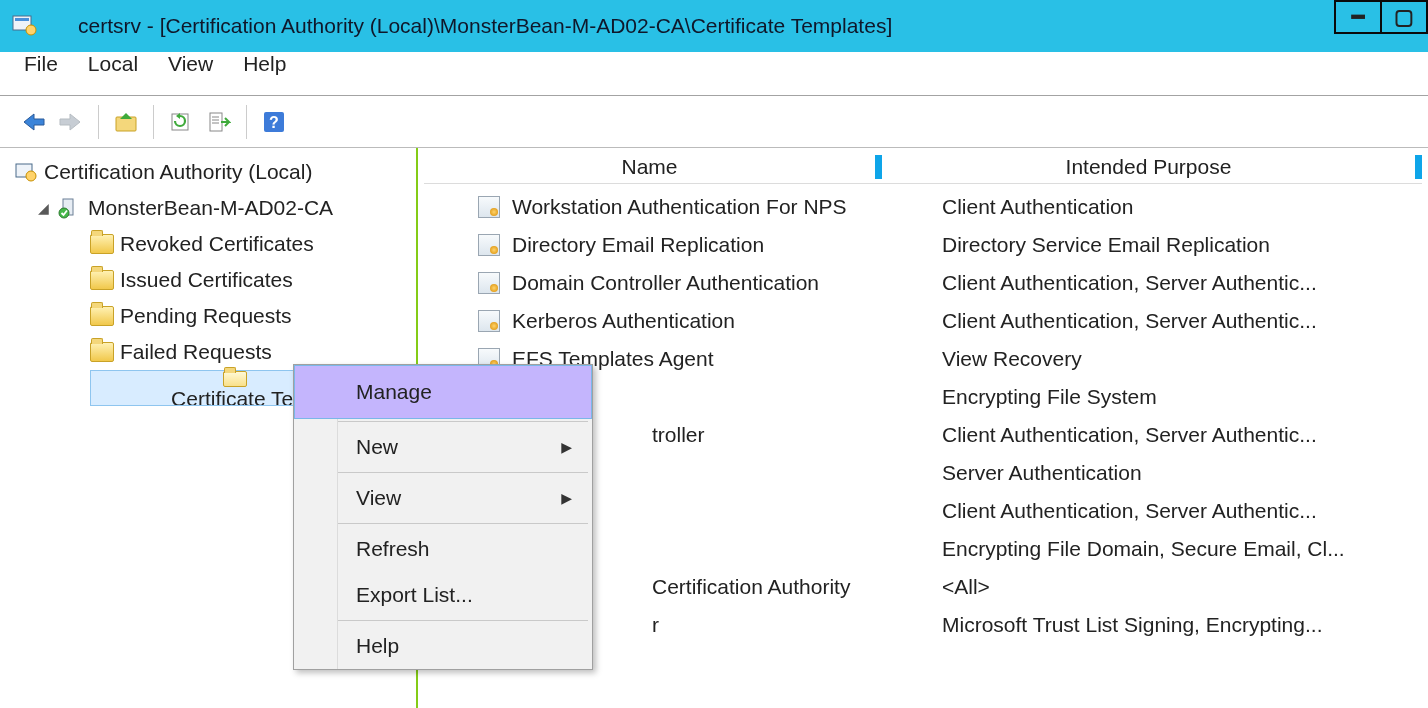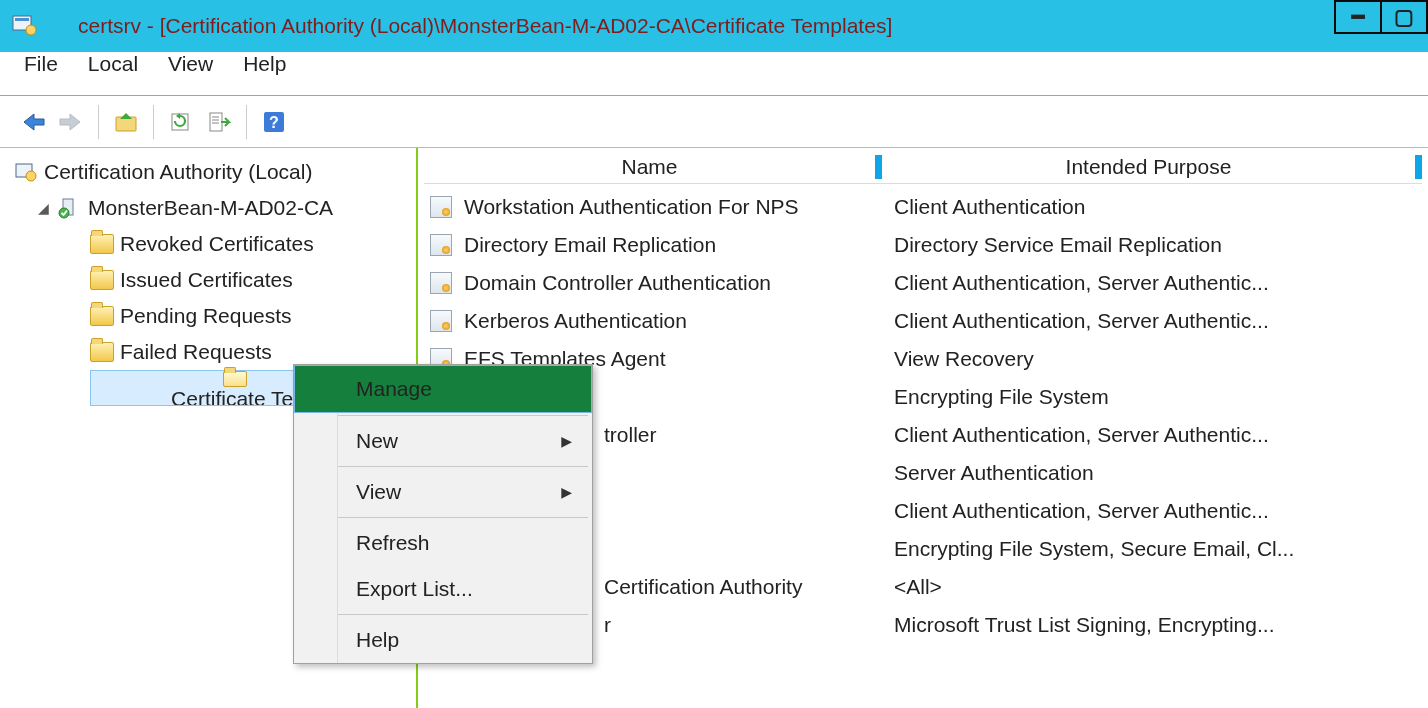--- a/index.html
+++ b/index.html
@@ -1,21 +1,21 @@
 <!DOCTYPE html>
 <html><head>
 <meta charset="utf-8">
 <style>
   * { box-sizing: border-box; font-family: "Segoe UI", Tahoma, sans-serif; }
   html, body { margin: 0; padding: 0; width: 1428px; height: 708px; overflow: hidden; font-size: 21px; color: #222; background:#fff;}
 
   
   .titlebar { background:#29c0e6; height:52px; display:flex; align-items:center; padding:0 6px; position:relative; }
   .titlebar .app-icon { width:26px; height:26px; margin-left:6px; margin-right:40px; display:inline-block; }
-  .titlebar .title { color:#7f1d1d; font-weight:400; }
+  .titlebar .title { color:#0f172a; font-weight:400; }
   .win-controls { position:absolute; right:0; top:0; display:flex; height:100%; }
   .win-btn { width:48px; height:34px; border:2px solid #0a0a0a; margin-left:-2px; display:flex; align-items:center; justify-content:center; background:#29c0e6; }
   .win-btn:first-child{border-left:2px solid #0a0a0a;}
   .win-btn span{font-weight:bold;}
 
   
   .menubar { height:44px; display:flex; align-items:flex-start; padding-left:24px; gap:30px; border-bottom:1px solid #a3a3a3; }
   .menubar .item { cursor:default; }
 
   
@@ -38,30 +38,30 @@
   .folder-icon { width:24px; height:20px; background:linear-gradient(#fff1b3,#f1c84b); border:1px solid #c9a227; border-radius:2px; position:relative; }
   .folder-icon:before{content:"";position:absolute;top:-5px;left:0;width:10px;height:5px;background:#f4d77b;border:1px solid #c9a227;border-bottom:none;border-radius:2px 2px 0 0;}
   .folder-open { background:linear-gradient(#fff9d6,#f9e08a); }
   .tree-selected { background:#d8ecff; border:1px solid #8ec5ef; }
 
   
   .list-header { display:flex; height:34px; align-items:center; border-bottom:1px solid #dcdcdc; margin:0 6px 4px 6px;}
   .list-header .col { padding:0 12px; border-right:7px solid #0ea5e9;text-align:center; }
   .col-name { width:458px; }
   .col-purpose { flex:1; }
-  .list-row { display:flex; height:38px; align-items:center; padding:0 6px; }
+  .list-row { display:flex; height:38px; align-items:center; padding:0 6px;margin-left:48px; }
   .list-row .cell-name { width:458px; display:flex; align-items:center; padding-left:6px; }
   .list-row .cell-purpose { flex:1; padding-left:12px; white-space:nowrap; overflow:hidden; text-overflow:ellipsis; }
   .cert-icon { width:22px; height:22px; border:1px solid #9aa6b2; background:linear-gradient(#f7fafc,#dde6ee); margin-right:12px; position:relative; }
   .cert-icon:after{content:"";position:absolute;bottom:1px;right:1px;width:8px;height:8px;background:radial-gradient(#ffd36b,#d88b00);border-radius:50%;}
 
   
   .context-menu { position:absolute; left:293px; top:24px; width:300px; background:#f1f1f1; border:1px solid #a0a0a0; box-shadow:3px 3px 6px rgba(0,0,0,0.25); z-index:50;}
   .cm-item { height:46px; display:flex; align-items:center; justify-content:space-between; padding:0 20px 0 62px; position:relative;}
-  .cm-item.highlight { background:#15803d; border:1px solid #7ab7e8; margin:0; padding-left:61px; padding-right:36px; height:48px;}
+  .cm-item.highlight { background:#c4b5fd; border:1px solid #7ab7e8; margin:0; padding-left:61px; padding-right:36px; height:54px;}
   .cm-sep { height:1px; background:#c9c9c9; margin:2px 4px 2px 44px;}
   .cm-arrow { font-size:14px; color:#333;}
   .context-menu .bg-gutter{position:absolute;left:0;top:0;bottom:0;width:44px;border-right:1px solid #dcdcdc;}
 
   
   .console-icon{display:inline-block;width:24px;height:22px;position:relative;}
   .console-icon svg{display:block;}
 
 </style>
 </head>
@@ -244,21 +244,21 @@
         <div class="list-row">
           <div class="cell-name" style="padding-left: 180px;">
             <span></span>
           </div>
           <div class="cell-purpose">Client Authentication, Server Authentic...</div>
         </div>
         <div class="list-row">
           <div class="cell-name" style="padding-left: 180px;">
             <span></span>
           </div>
-          <div class="cell-purpose">Encrypting File System, Secure Email, Cl...</div>
+          <div class="cell-purpose">Encrypting File Domain, Secure Email, Cl...</div>
         </div>
         <div class="list-row">
           <div class="cell-name" style="padding-left: 180px;">
             <span> Certification Authority</span>
           </div>
           <div class="cell-purpose">&lt;All&gt;</div>
         </div>
         <div class="list-row">
           <div class="cell-name" style="padding-left: 180px;">
             <span>r</span>

